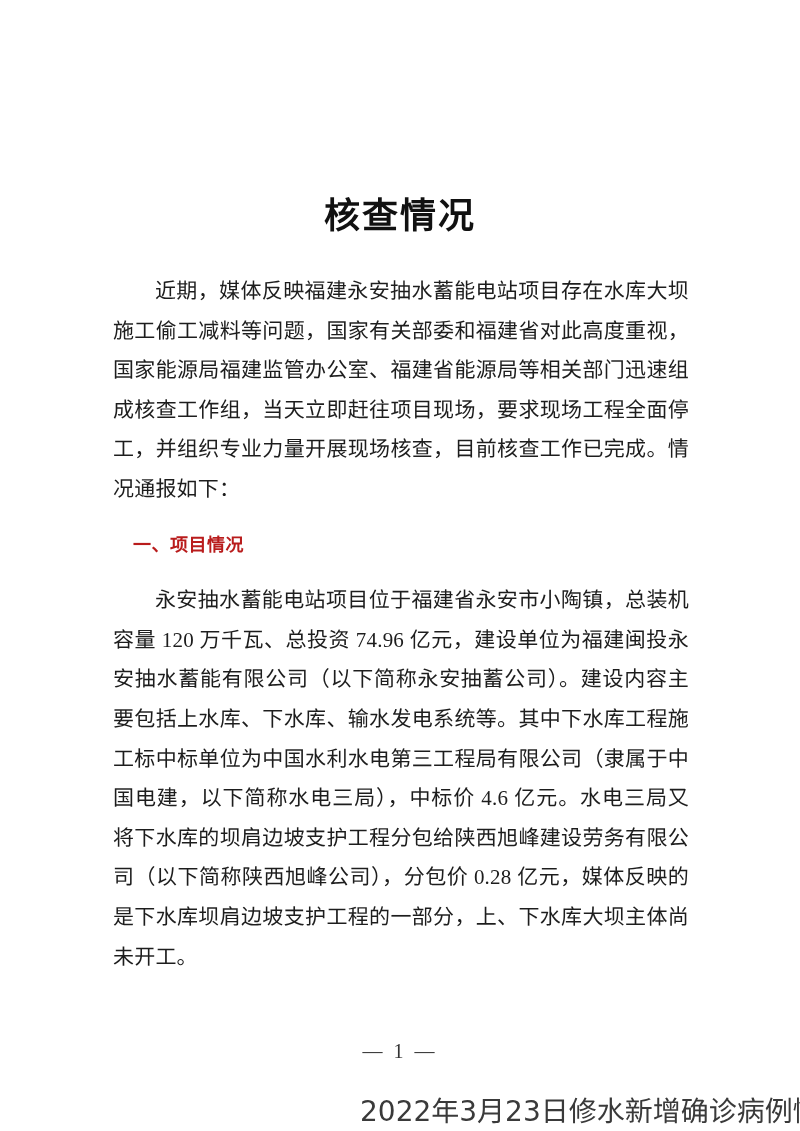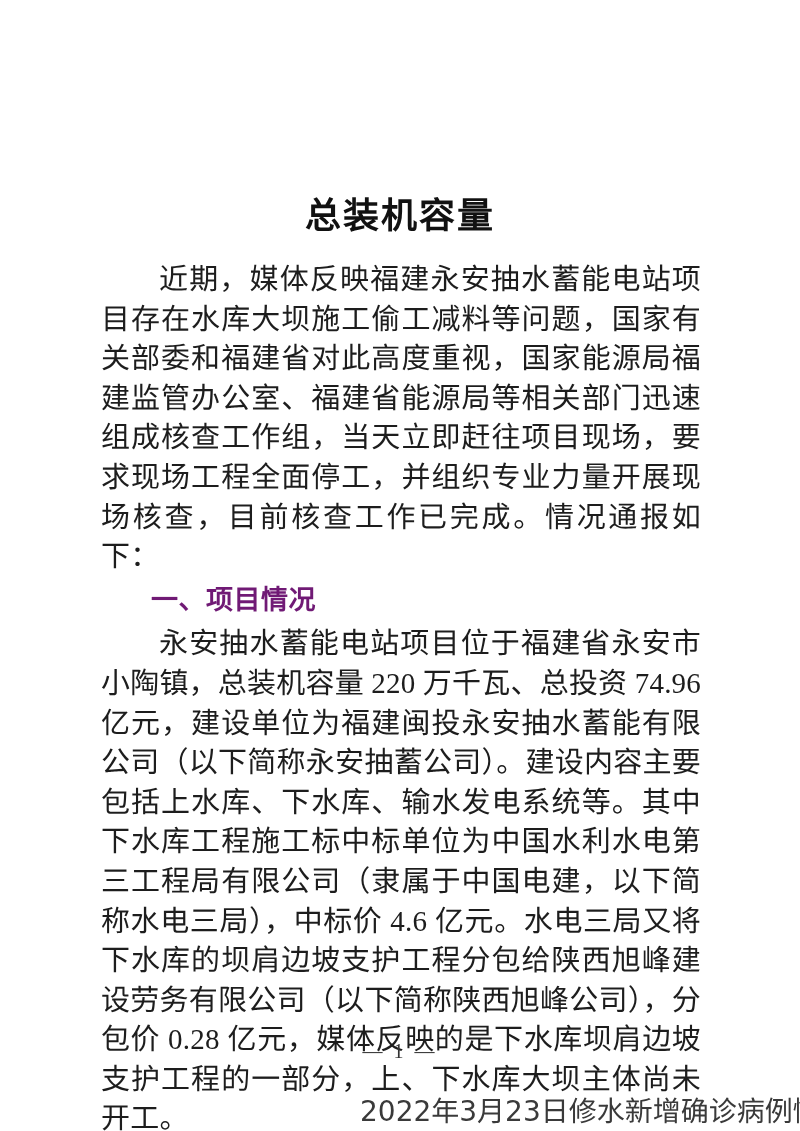--- a/index.html
+++ b/index.html
@@ -44,44 +44,44 @@
 
   
   .body-block {
     position: absolute;
     left: 97px;
     top: 256px;
     width: 608px;
   }
 
   .para {
-    margin: 4px;
-    font-size: 29px;
+    margin: 16px;
+    font-size: 21px;
     line-height: 39.6px;
     text-align: justify;
     text-align-last: left;
     text-justify: inter-ideograph;
     letter-spacing: 0.2px;
     color: #1d1d1d;
     font-family: "Liberation Serif", "DejaVu Serif", serif;
   }
 
   .para.indent {
     text-indent: 2em;
   }
 
   .section-heading {
     margin: 0;
     font-family: "Liberation Sans", "DejaVu Sans", sans-serif;
     font-weight: bold;
-    font-size: 27px;
+    font-size: 18px;
     line-height: 39.6px;
     text-indent: 2em;
     letter-spacing: 0.5px;
-    color: #701a75;
+    color: #b91c1c;
   }
 
   
   .page-number {
     position: absolute;
     left: 0;
     top: 1038px;
     width: 800px;
     text-align: center;
     font-size: 20px;
@@ -110,29 +110,29 @@
     line-height: 36px;
     color: #3a3a3a;
     letter-spacing: 0px;
   }
 </style>
 </head>
 <body>
 
 <div class="page">
 
-  <h1 class="doc-title">总装机容量</h1>
+  <h1 class="doc-title">核查情况</h1>
 
   <div class="body-block">
 
     <p class="para indent">近期，媒体反映福建永安抽水蓄能电站项目存在水库大坝施工偷工减料等问题，国家有关部委和福建省对此高度重视，国家能源局福建监管办公室、福建省能源局等相关部门迅速组成核查工作组，当天立即赶往项目现场，要求现场工程全面停工，并组织专业力量开展现场核查，目前核查工作已完成。情况通报如下：</p>
 
     <h2 class="section-heading">一、项目情况</h2>
 
-    <p class="para indent">永安抽水蓄能电站项目位于福建省永安市小陶镇，总装机容量 220 万千瓦、总投资 74.96 亿元，建设单位为福建闽投永安抽水蓄能有限公司（以下简称永安抽蓄公司）。建设内容主要包括上水库、下水库、输水发电系统等。其中下水库工程施工标中标单位为中国水利水电第三工程局有限公司（隶属于中国电建，以下简称水电三局），中标价 4.6 亿元。水电三局又将下水库的坝肩边坡支护工程分包给陕西旭峰建设劳务有限公司（以下简称陕西旭峰公司），分包价 0.28 亿元，媒体反映的是下水库坝肩边坡支护工程的一部分，上、下水库大坝主体尚未开工。</p>
+    <p class="para indent">永安抽水蓄能电站项目位于福建省永安市小陶镇，总装机容量 120 万千瓦、总投资 74.96 亿元，建设单位为福建闽投永安抽水蓄能有限公司（以下简称永安抽蓄公司）。建设内容主要包括上水库、下水库、输水发电系统等。其中下水库工程施工标中标单位为中国水利水电第三工程局有限公司（隶属于中国电建，以下简称水电三局），中标价 4.6 亿元。水电三局又将下水库的坝肩边坡支护工程分包给陕西旭峰建设劳务有限公司（以下简称陕西旭峰公司），分包价 0.28 亿元，媒体反映的是下水库坝肩边坡支护工程的一部分，上、下水库大坝主体尚未开工。</p>
 
 
 
   </div>
 
   <div class="page-number">— 1 —</div>
 
   <div class="next-page-sliver">
     <div class="sliver-text">2022年3月23日修水新增确诊病例情况</div>
   </div>

